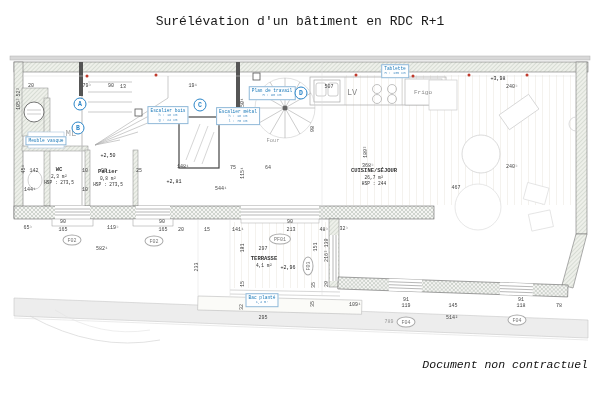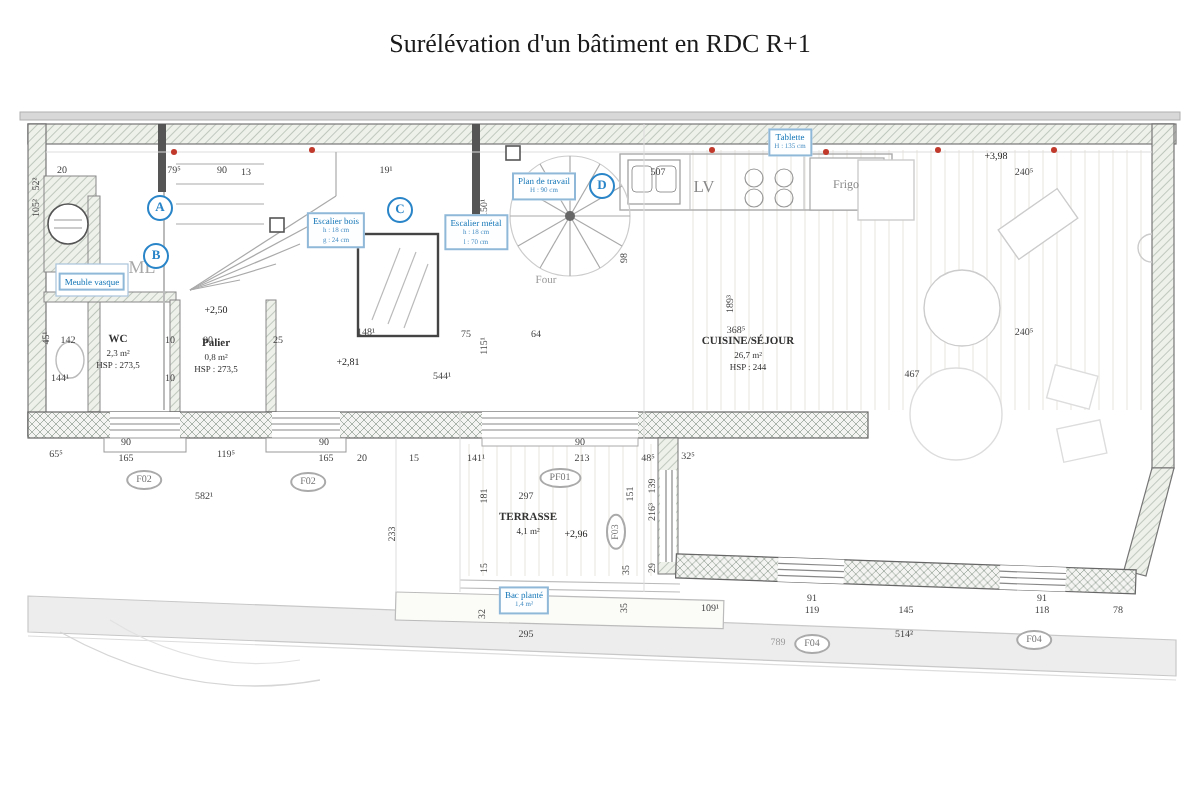--- a/index.html
+++ b/index.html
@@ -1,17 +1,17 @@
 <!DOCTYPE html>
 <html><head>
 <meta charset="utf-8">
 <style>
   html,body{margin:0;padding:0;background:#fff;}
   #canvas{position:relative;width:600px;height:400px;background:#ffffff;overflow:hidden;
-          font-family:Liberation Serif, serif;}
+          font-family:Liberation Mono, monospace;}
   #title{position:absolute;left:0;top:14px;width:600px;text-align:center;
          font-size:13px;color:#1a1a1a;}
   #footer{position:absolute;right:12px;top:358px;font-size:11.5px;font-style:italic;color:#111;}
   #plan-svg{position:absolute;left:0;top:0;}
   #ann{position:absolute;left:0;top:0;width:600px;height:400px;}
   #ann > div{position:absolute;}
   .dim{font-size:5px;line-height:1;color:#444;transform:translate(-50%,-50%);white-space:nowrap;}
   .dim.v{transform:translate(-50%,-50%) rotate(-90deg);}
   .dim.grey{color:#9a9a9a;}
   .lvl{font-size:5px;line-height:1;color:#222;transform:translate(-50%,-50%);white-space:nowrap;}
@@ -340,13 +340,14 @@
       <div class="wtag" style="left: 406px; top: 322px;">F04</div>
       <div class="wtag" style="left: 517px; top: 320px;">F04</div>
       <div class="rdot" style="left: 87px; top: 76px;"></div>
       <div class="rdot" style="left: 156px; top: 75px;"></div>
       <div class="rdot" style="left: 356px; top: 75px;"></div>
       <div class="rdot" style="left: 413px; top: 76px;"></div>
       <div class="rdot" style="left: 469px; top: 75px;"></div>
       <div class="rdot" style="left: 527px; top: 75px;"></div>
     </div>
 
+  <div id="footer">Document non contractuel</div>
 </div>
 
 </body></html>

